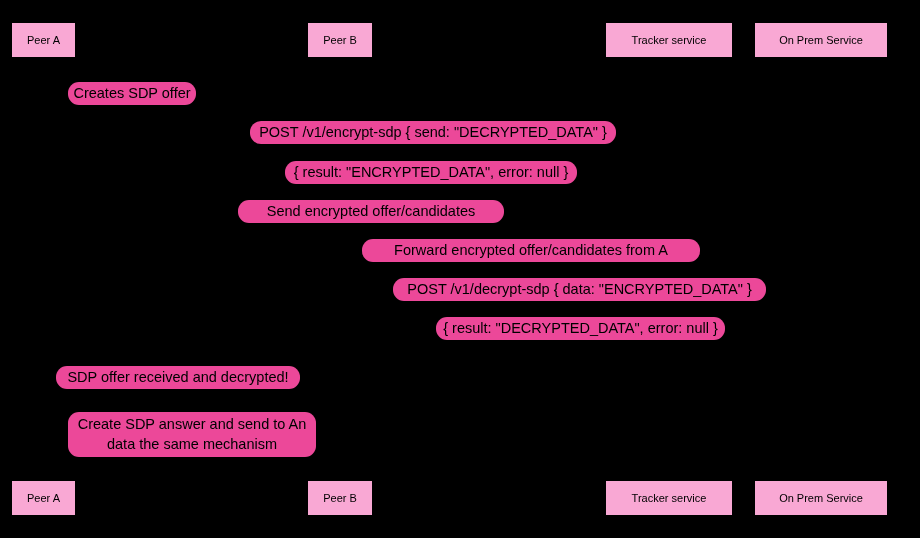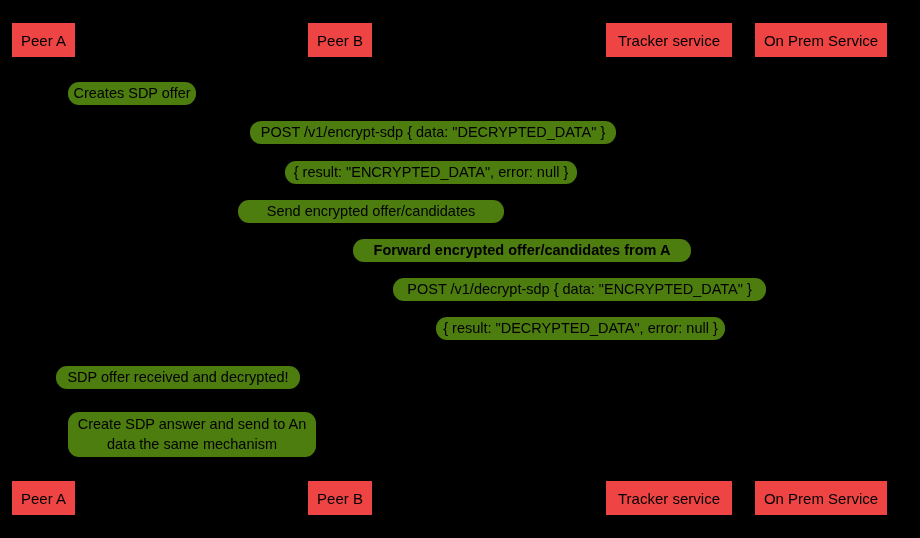--- a/index.html
+++ b/index.html
@@ -28,34 +28,34 @@
     background: #000000;
   }
   
   .arrow {
     position: absolute;
     height: 1px;
     background: #000000;
   }
   .participant {
     position: absolute;
-    background: #ef4444;
+    background: #f9a8d4;
     color: #000000;
     border: 1px solid #000000;
     box-sizing: border-box;
     display: flex;
     align-items: center;
     justify-content: center;
-    font-size: 15px;
+    font-size: 11px;
     line-height: 1;
     white-space: nowrap;
   }
   .msg-label {
     position: absolute;
-    background: #4d7c0f;
+    background: #ec4899;
     color: #000000;
     box-sizing: border-box;
     display: flex;
     align-items: center;
     justify-content: center;
     font-size: 14.5px;
     line-height: 1.28;
     white-space: nowrap;
     padding: 0 2px;
     border-radius: 11px;
@@ -96,32 +96,32 @@
   </div>
   <div class="participant" style="left:754px; top:22px; width:134px; height:36px;">
     <span>On Prem Service</span>
   </div>
 
   <div class="msg-label" style="left:68px; top:82px; width:128px; height:23px;">
     <span>Creates SDP offer</span>
   </div>
 
   <div class="msg-label" style="left:250px; top:121px; width:366px; height:23px;">
-    <span>POST /v1/encrypt-sdp { data: "DECRYPTED_DATA" }</span>
+    <span>POST /v1/encrypt-sdp { send: "DECRYPTED_DATA" }</span>
   </div>
 
   <div class="msg-label" style="left:285px; top:161px; width:292px; height:23px;">
     <span>{ result: "ENCRYPTED_DATA", error: null }</span>
   </div>
 
   <div class="msg-label" style="left:238px; top:200px; width:266px; height:23px;">
     <span>Send encrypted offer/candidates</span>
   </div>
 
-  <div class="msg-label" style="left:353px; top:239px; width:338px; height:23px;font-weight:bold;">
+  <div class="msg-label" style="left:362px; top:239px; width:338px; height:23px;">
     <span>Forward encrypted offer/candidates from A</span>
   </div>
 
   <div class="msg-label" style="left:393px; top:278px; width:373px; height:23px;text-align:center;">
     <span>POST /v1/decrypt-sdp { data: "ENCRYPTED_DATA" }</span>
   </div>
 
   <div class="msg-label" style="left:436px; top:317px; width:289px; height:23px;">
     <span>{ result: "DECRYPTED_DATA", error: null }</span>
   </div>

